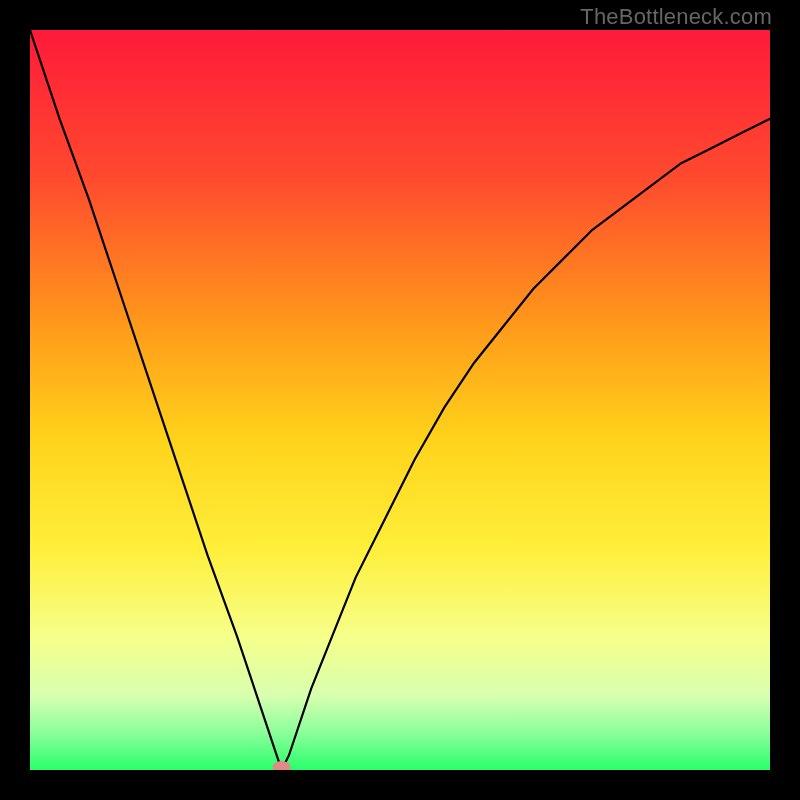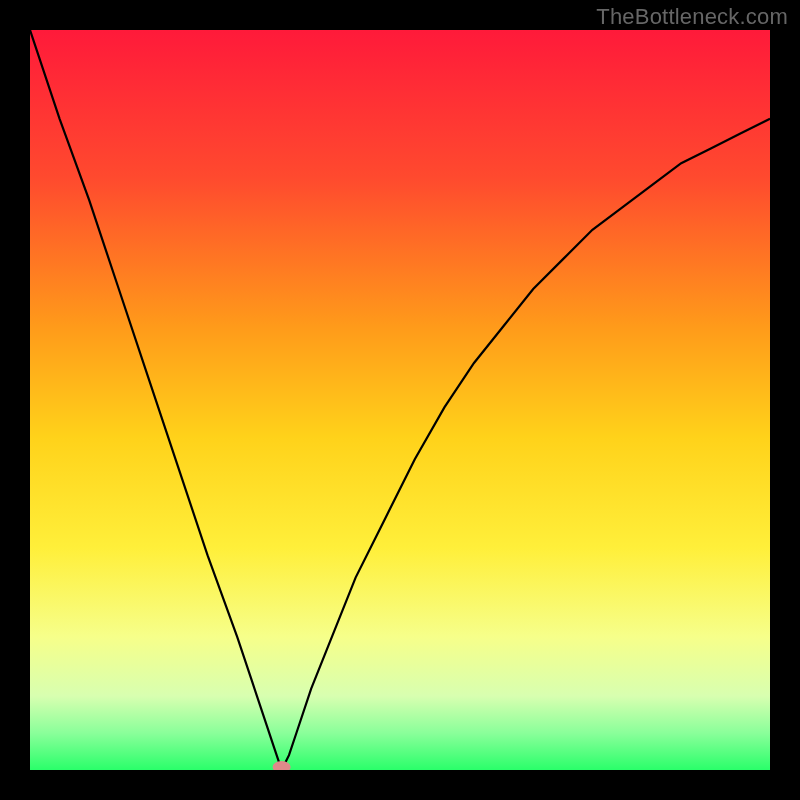--- a/index.html
+++ b/index.html
@@ -22,21 +22,21 @@
   .plot {
     position: absolute;
     left: 30px;
     top: 30px;
     width: 740px;
     height: 740px;
   }
   .watermark {
     position: absolute;
     top: 4px;
-    right: 12px;
+    right: 28px;
     color: #666;
     font-size: 22px;
     font-weight: 500;
     letter-spacing: 0.2px;
     user-select: none;
   }
   svg { display: block; }
 </style>
 </head>
 <body>

